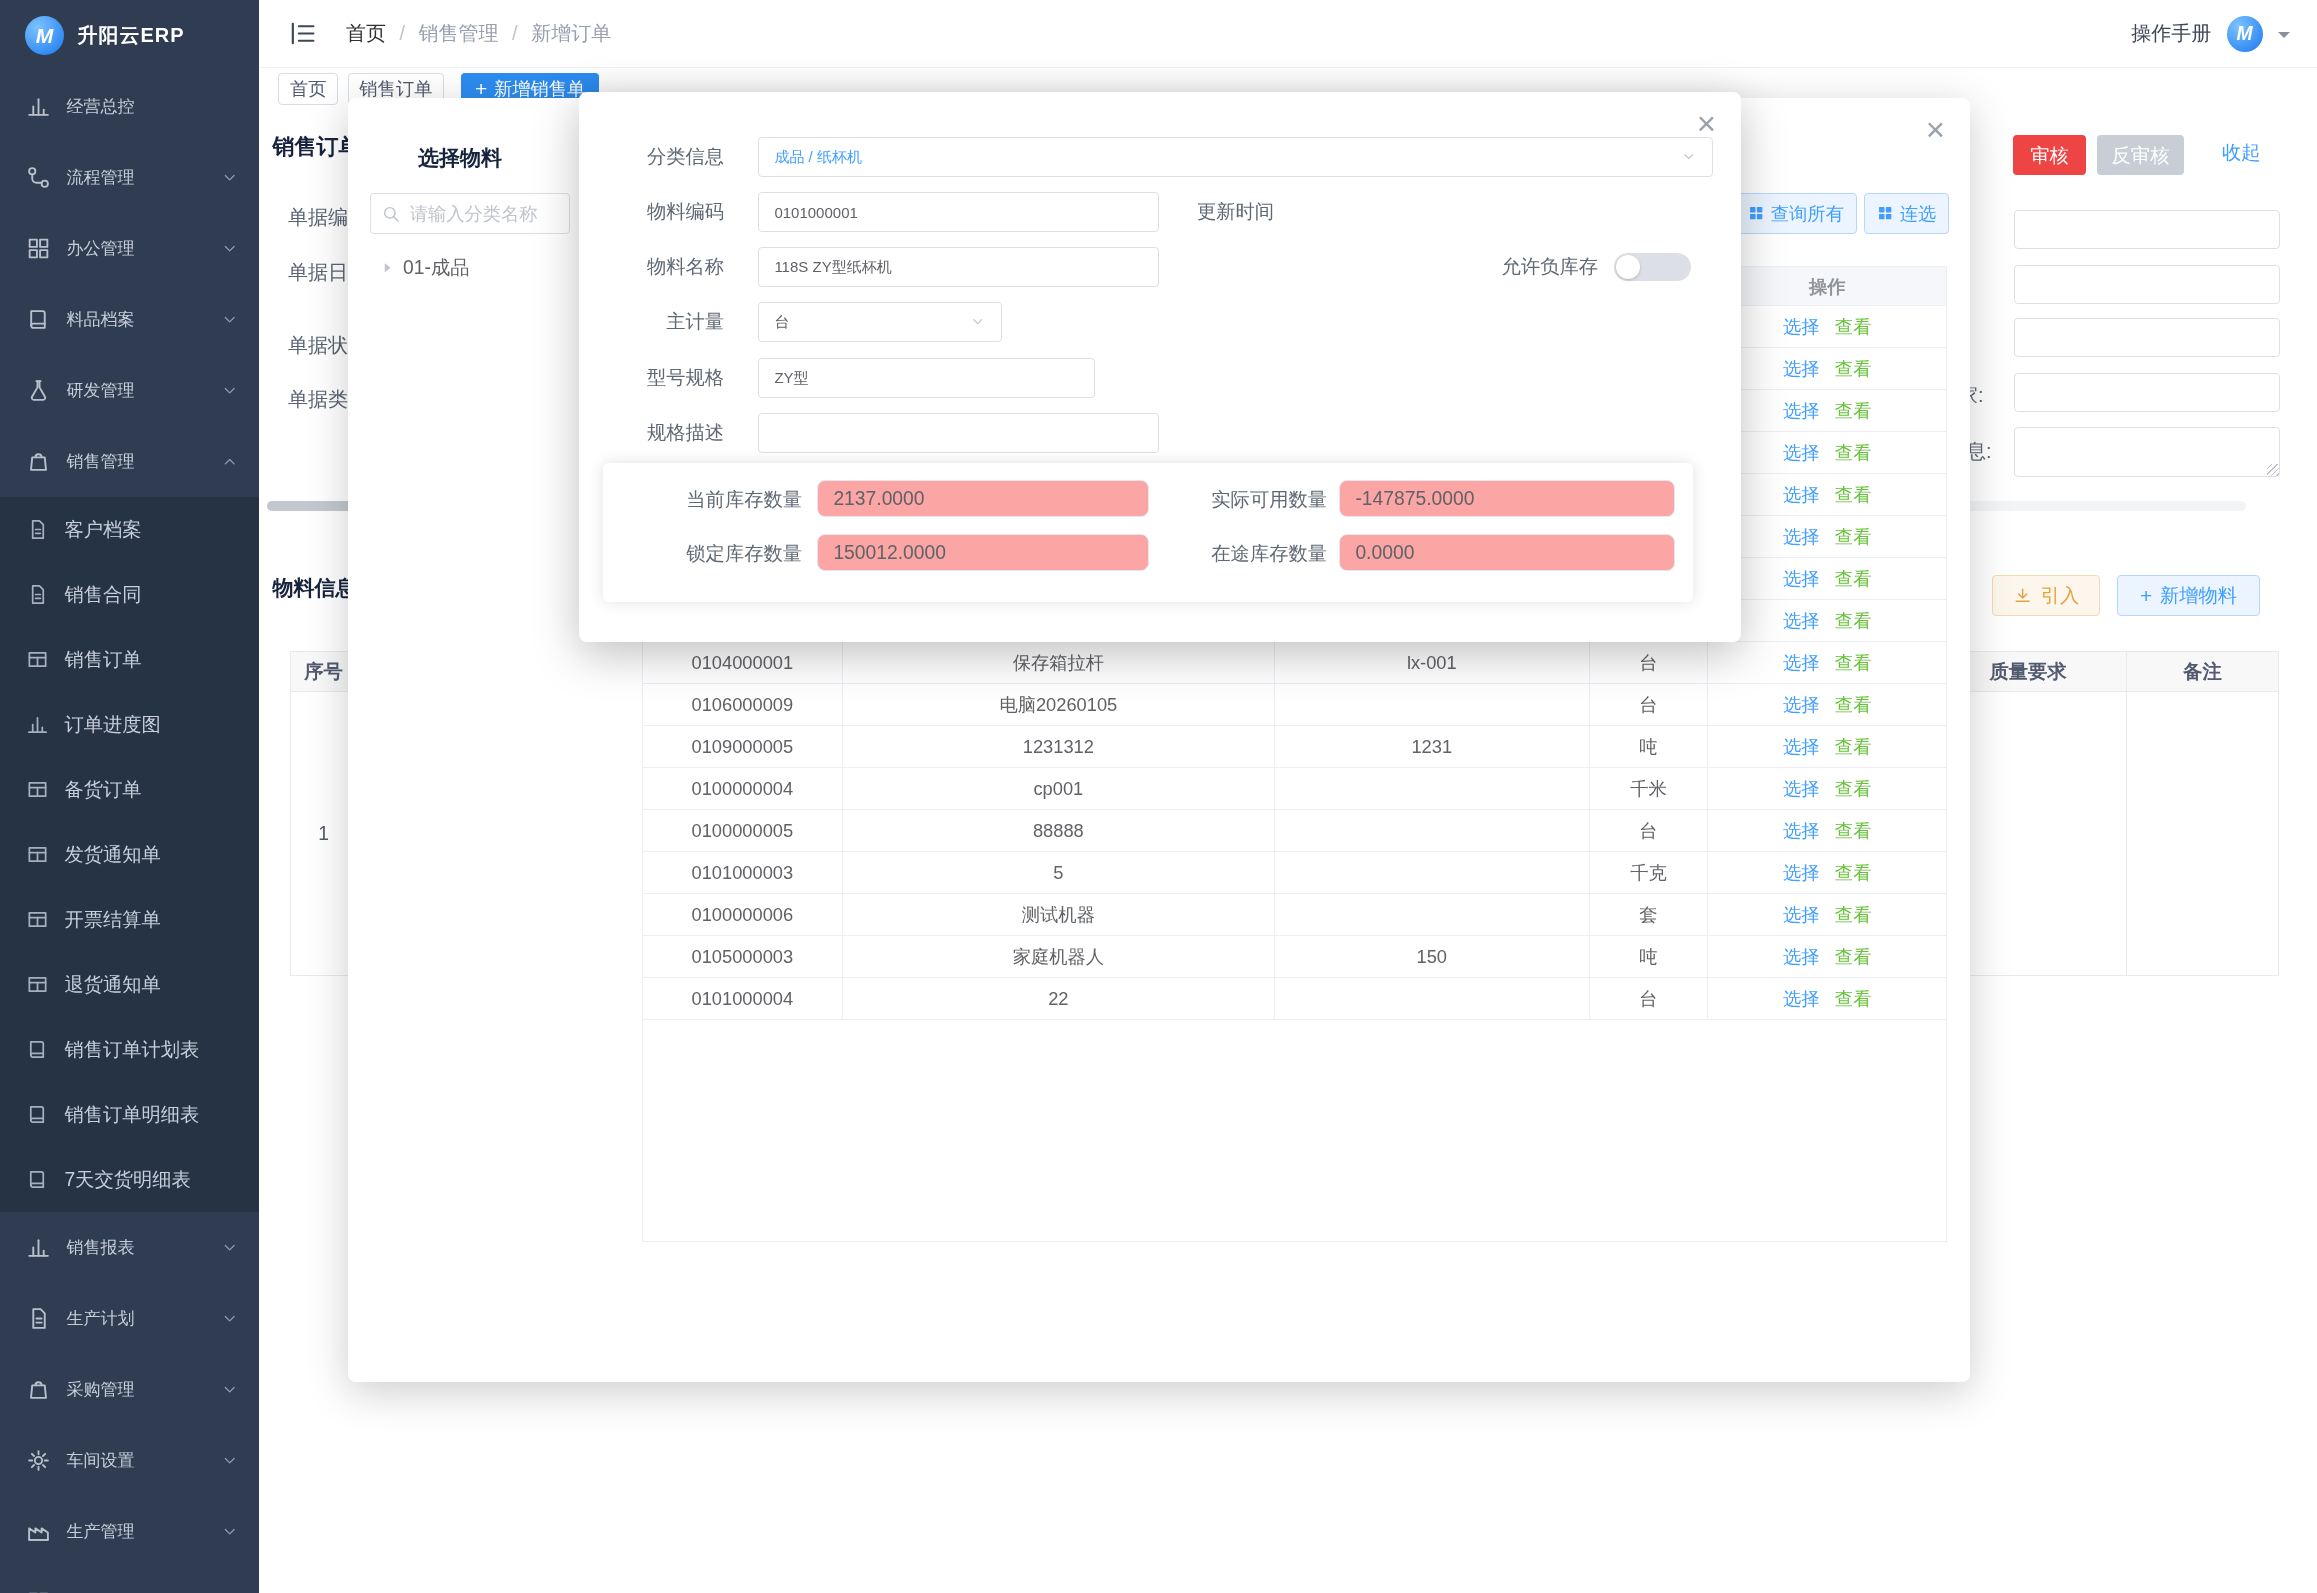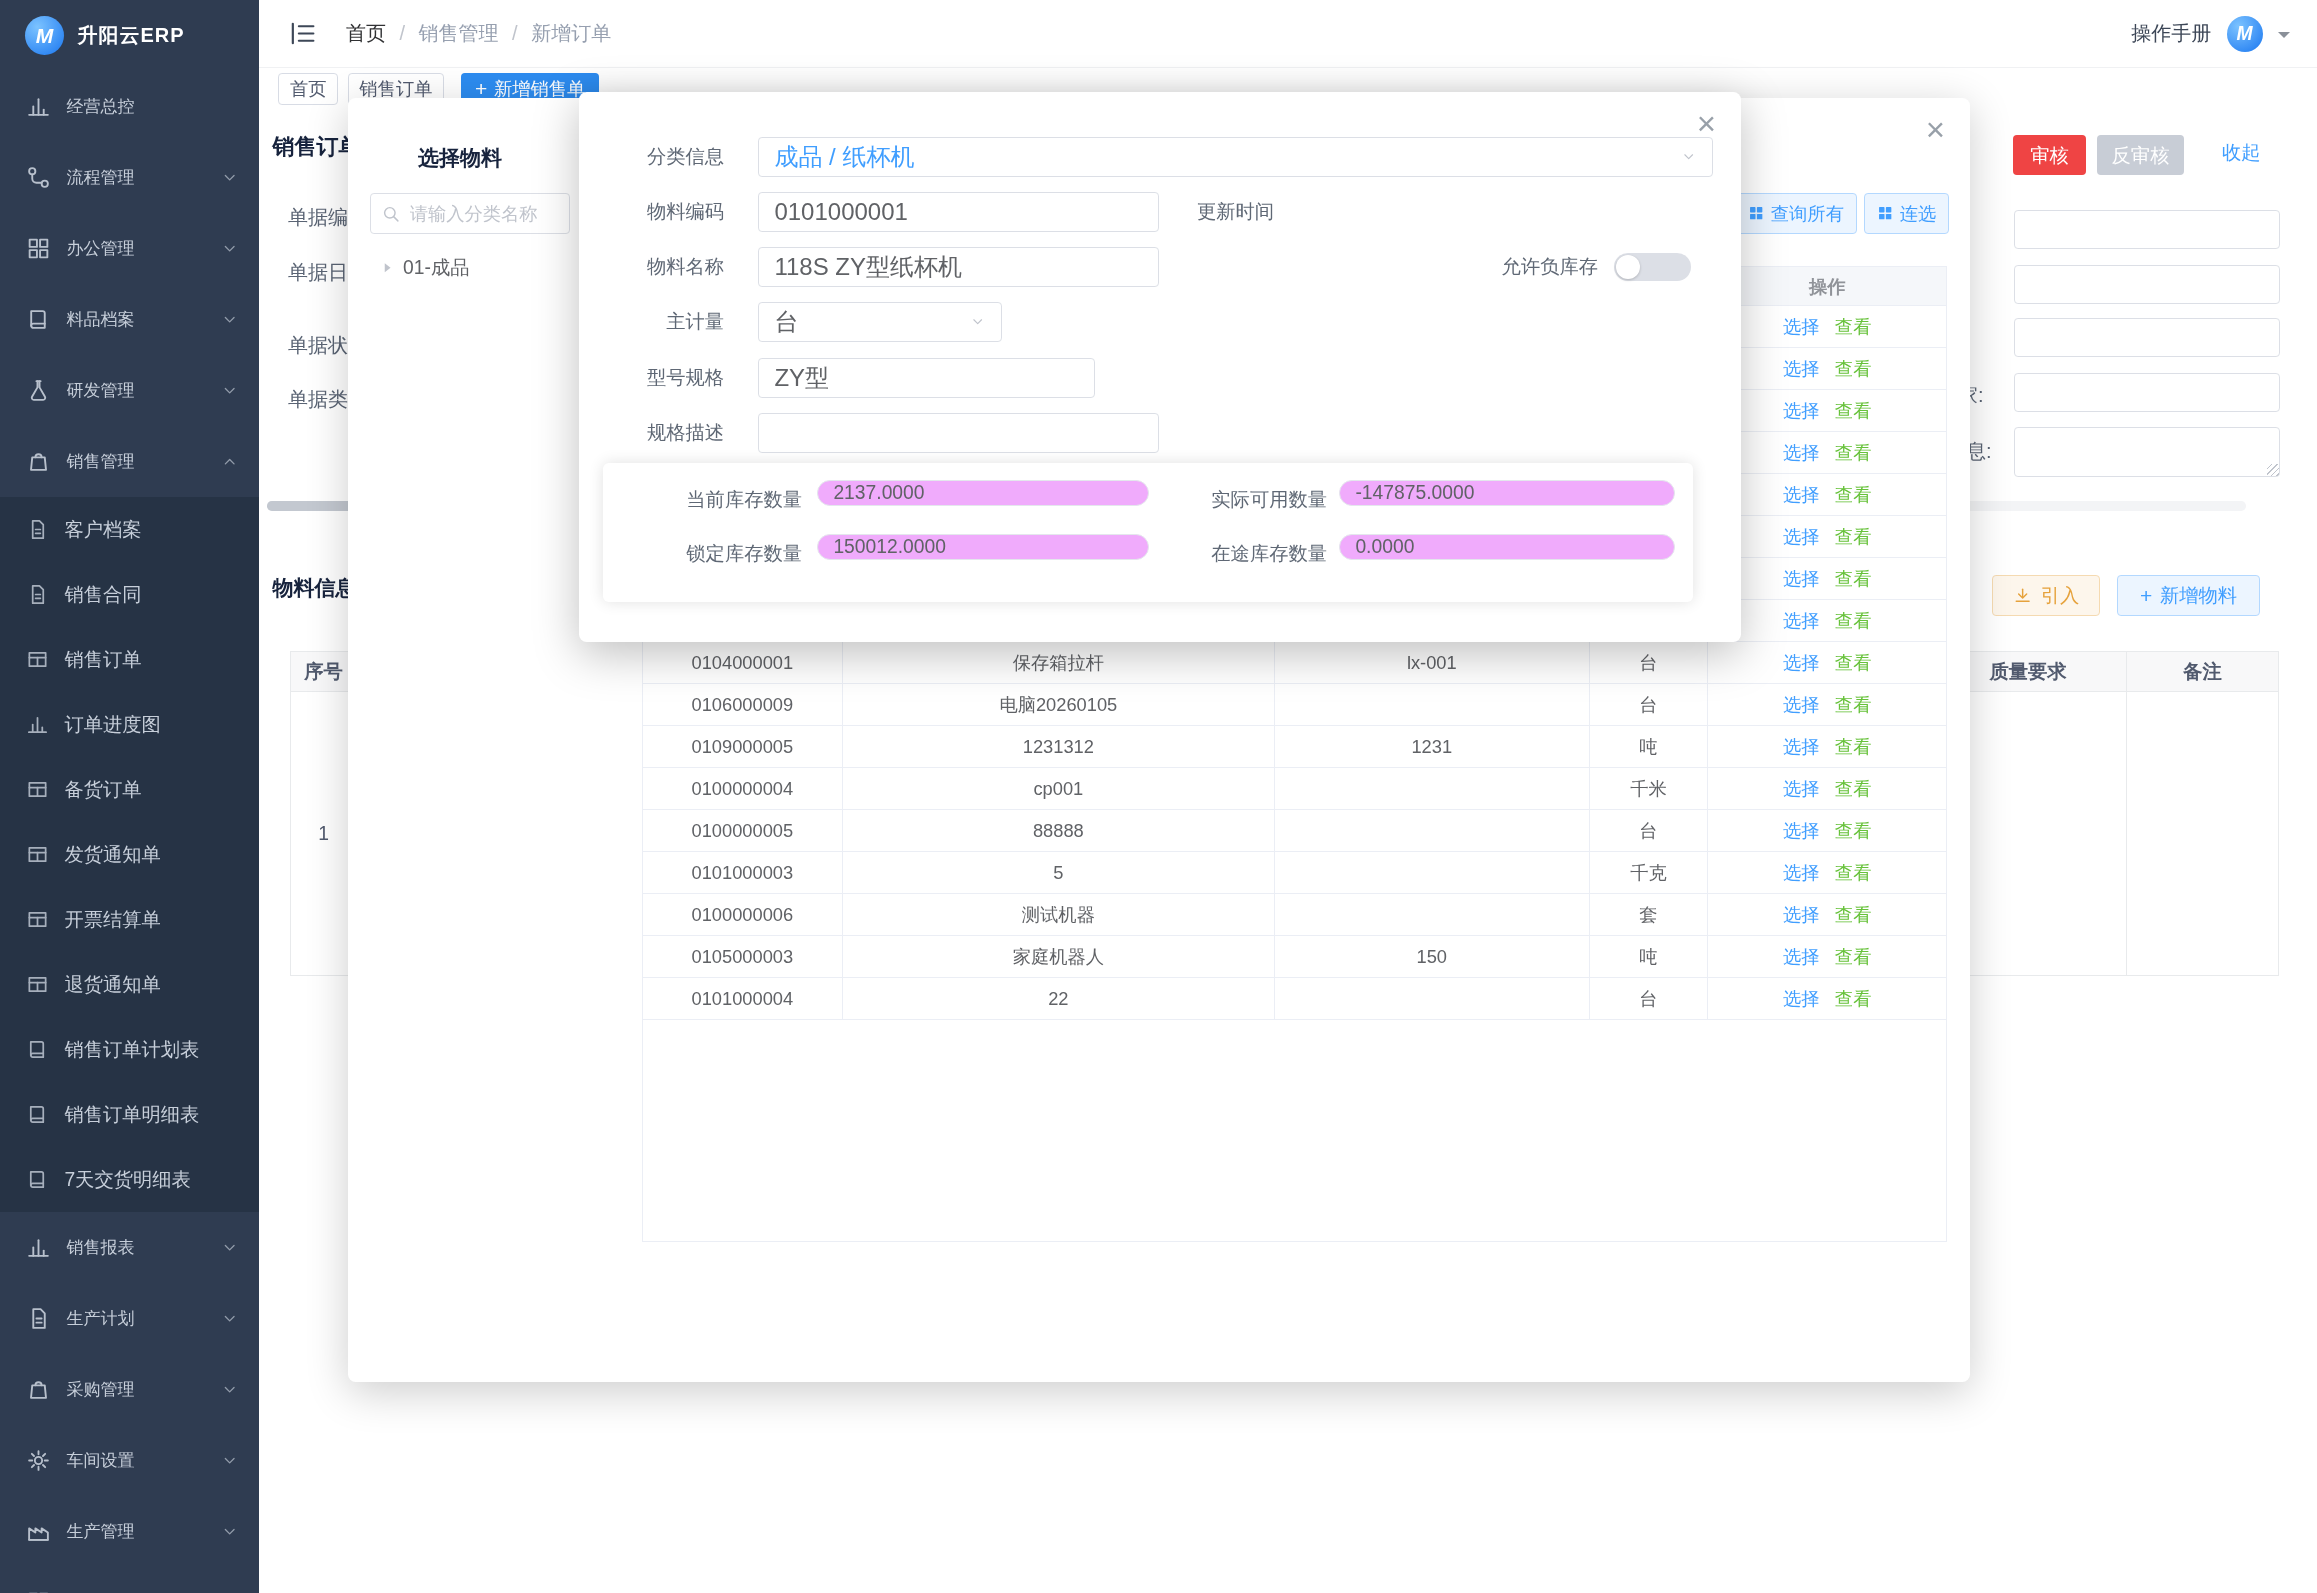--- a/index.html
+++ b/index.html
@@ -87,29 +87,29 @@
   .pm-thead{display:flex;height:39px;background:#f5f7fa;border-bottom:1px solid #ebeef5;font-size:18.3px;color:#909399;font-weight:bold;box-sizing:border-box;}
   .pm-row{display:flex;height:42px;border-bottom:1px solid #ebeef5;font-size:18.3px;color:#606266;box-sizing:border-box;}
   .pc{display:flex;align-items:center;justify-content:center;border-right:1px solid #ebeef5;box-sizing:border-box;overflow:hidden;white-space:nowrap;}
   .pc:last-child{border-right:none;}
   .pw1{width:200px;}.pw2{width:433px;}.pw3{width:315px;}.pw4{width:119px;}.pw5{width:238px;}
   .lnk-select{color:#409eff;margin-right:15.4px;cursor:pointer;}
   .lnk-view{color:#67c23a;cursor:pointer;}
 
   
   .dm-lab{position:absolute;text-align:right;font-size:19.3px;color:#5f6875;height:40px;line-height:40px;white-space:nowrap;}
-  .dm-box{position:absolute;height:40px;border:1px solid #dcdfe6;border-radius:3.9px;display:flex;align-items:center;padding:0 15.4px;font-size:24px;color:#606266;box-sizing:border-box;background:#fff;gap:8px;}
+  .dm-box{position:absolute;height:40px;border:1px solid #dcdfe6;border-radius:3.9px;display:flex;align-items:center;padding:0 15.4px;font-size:15px;color:#606266;box-sizing:border-box;background:#fff;gap:8px;}
   .dm-sel .selchev{margin-left:auto;width:15.4px;height:15.4px;color:#c0c4cc;}
   .txt-blue{color:#409eff;}
   .txt-green{color:#67c23a;}
   .switch{position:absolute;left:1035px;top:161px;width:77px;height:28px;border-radius:14.5px;background:#dcdfe6;cursor:pointer;}
   .switch .knob{position:absolute;left:1.9px;top:1.9px;width:24px;height:24px;border-radius:50%;background:#fff;box-shadow:0 1px 2.9px rgba(0,0,0,.2);}
   .dm-card{position:absolute;left:24px;top:371px;width:1090px;height:139px;background:#fff;border-radius:5.8px;box-shadow:0 0 15.4px rgba(0,0,0,.12);}
   .dmc-lab{position:absolute;width:116px;text-align:right;font-size:19.3px;color:#5f6875;height:40px;line-height:40px;white-space:nowrap;}
-  .dmc-box{position:absolute;height:26px;border:1px solid #e4e7ed;border-radius:13px;background:#f0abfc;display:flex;align-items:center;padding:0 15.4px;font-size:19.3px;box-sizing:border-box;color:#606266;}
+  .dmc-box{position:absolute;height:37px;border:1px solid #e4e7ed;border-radius:8px;background:#fca5a5;display:flex;align-items:center;padding:0 15.4px;font-size:19.3px;box-sizing:border-box;color:#606266;}
 </style>
 </head>
 <body>
 
 <svg width="0" height="0" style="position:absolute" aria-hidden="true">
   <symbol id="i-fold" viewBox="0 0 24 24">
       <path d="M4 4v16"></path>
       <path d="M9 6h12"></path>
       <path d="M9 12h12"></path>
       <path d="M9 18h12"></path>

